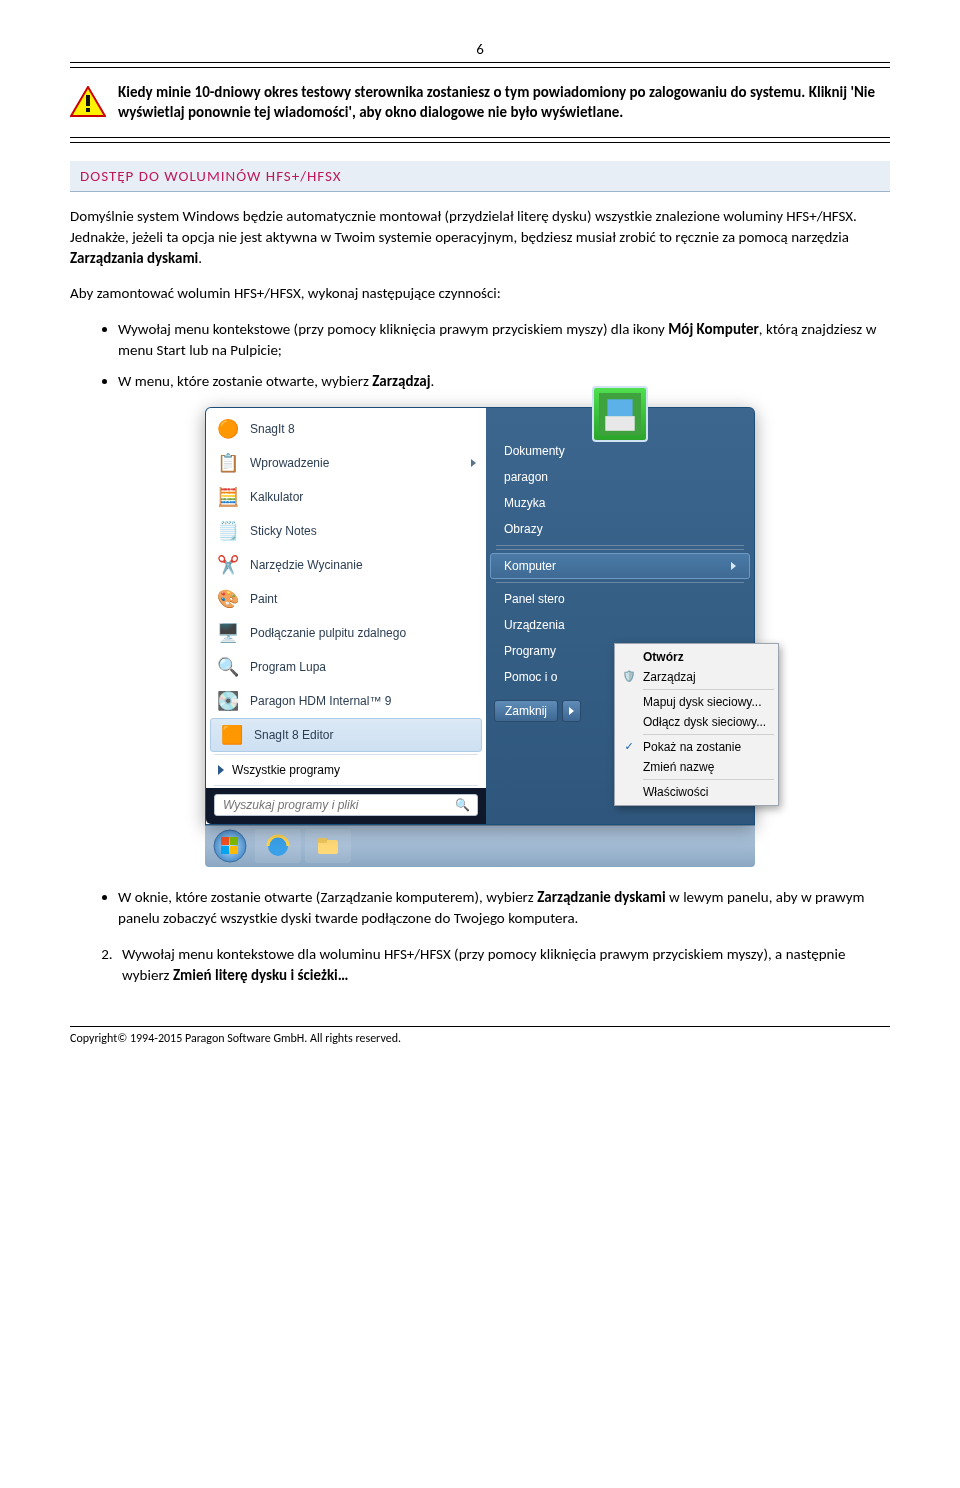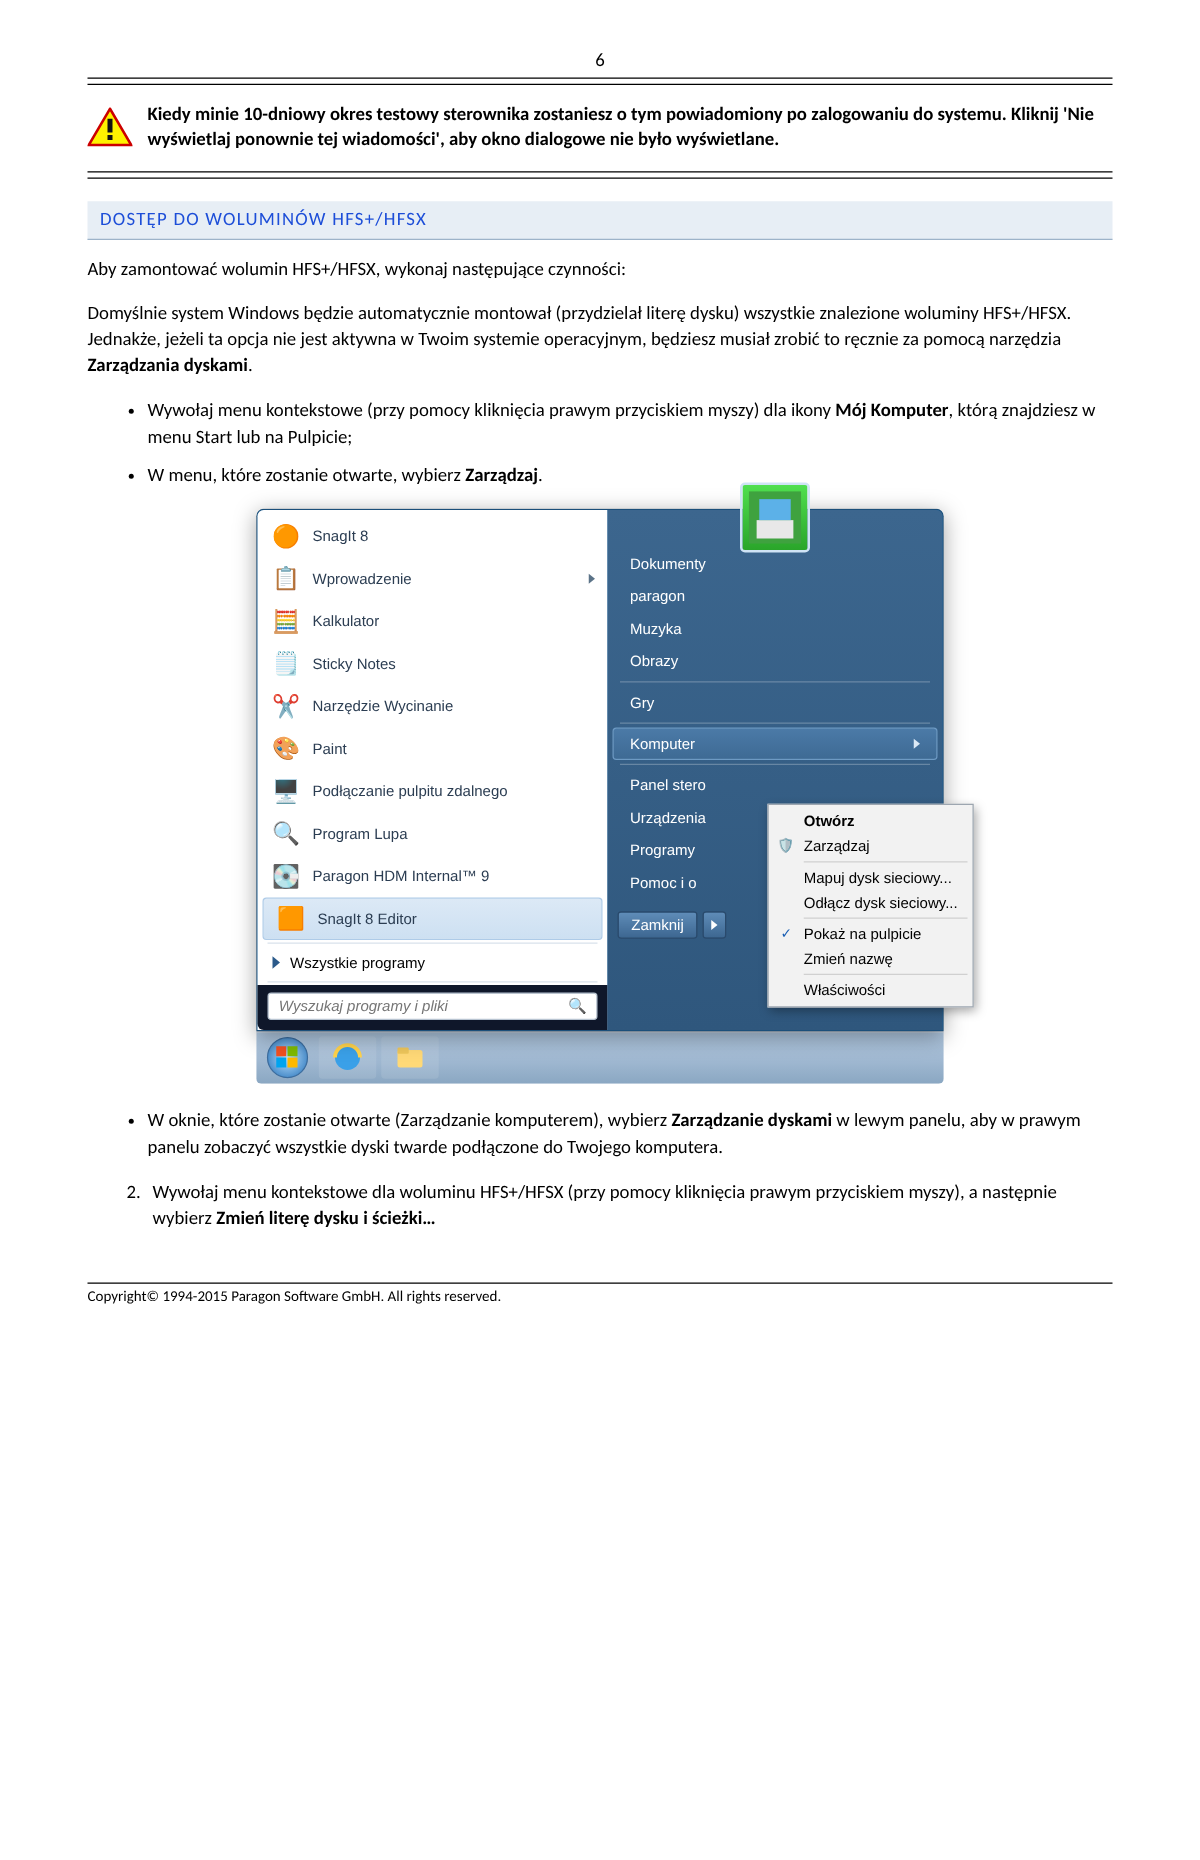--- a/index.html
+++ b/index.html
@@ -35,21 +35,21 @@
     font-weight: bold;
     font-size: 15px;
     line-height: 1.35;
   }
   .section-header {
     background: #e7eef5;
     border-bottom: 1px solid #9db3c9;
     padding: 6px 10px;
     margin: 18px 0 14px 0;
     font-size: 15px;
-    color: #1d4ed8;
+    color: #be185d;
     letter-spacing: 1px;
   }
   .body-text {
     font-size: 15px;
     line-height: 1.4;
     margin: 10px 0 14px 0;
   }
   ol { font-size: 15px; line-height: 1.4; padding-left: 46px; }
   ol > li { margin-bottom: 8px; padding-left: 6px; }
   ul.bullets { list-style: disc; padding-left: 48px; font-size: 15px; line-height:1.4;}
@@ -224,25 +224,25 @@
       </svg>
     </div>
     <div class="callout-text">Kiedy minie 10-dniowy okres testowy sterownika zostaniesz o tym powiadomiony po zalogowaniu do systemu. Kliknij 'Nie wyświetlaj ponownie tej wiadomości', aby okno dialogowe nie było wyświetlane.</div>
   </div>
 
   <div class="hr"></div>
   <div class="hr"></div>
 
   <div class="section-header">DOSTĘP DO WOLUMINÓW HFS+/HFSX</div>
 
-  <div class="body-text">Aby zamontować wolumin HFS+/HFSX, wykonaj następujące czynności:</div>
-
   <div class="body-text">
     <span>Domyślnie system Windows będzie automatycznie montował (przydzielał literę dysku) wszystkie znalezione woluminy HFS+/HFSX. Jednakże, jeżeli ta opcja nie jest aktywna w Twoim systemie operacyjnym, będziesz musiał zrobić to ręcznie za pomocą narzędzia </span><span class="b">Zarządzania dyskami</span><span>.</span>
   </div>
+
+  <div class="body-text">Aby zamontować wolumin HFS+/HFSX, wykonaj następujące czynności:</div>
 
 
   <ul class="bullets">
     <li>
       <span>Wywołaj menu kontekstowe (przy pomocy kliknięcia prawym przyciskiem myszy) dla ikony </span><span class="b">Mój Komputer</span><span>, którą znajdziesz w menu Start lub na Pulpicie;</span>
     </li>
     <li>
       <span>W menu, które zostanie otwarte, wybierz </span><span class="b">Zarządzaj</span><span>.</span>
     </li>
   </ul>
@@ -310,21 +310,20 @@
               <rect width="40" height="40" fill="#3fa23f"></rect>
               <rect x="6" y="22" width="28" height="14" fill="#e8e8e8"></rect>
               <rect x="8" y="6" width="24" height="16" fill="#5cb1e8"></rect>
             </svg>
         </div>
         <div class="sm-rlink">Dokumenty</div>
         <div class="sm-rlink">paragon</div>
         <div class="sm-rlink">Muzyka</div>
         <div class="sm-rlink">Obrazy</div>
         <div class="sm-rsep"></div>
-        <div class="sm-rlink">Gry</div>
         <div class="sm-rsep"></div>
         <div class="sm-rlink hover">
             <span>Komputer</span>
             <span class="tri2"></span>
           </div>
         <div class="sm-rsep"></div>
         <div class="sm-rlink">Panel stero</div>
         <div class="sm-rlink">Urządzenia</div>
         <div class="sm-rlink">Programy</div>
         <div class="sm-rlink">Pomoc i o</div>
@@ -336,21 +335,21 @@
         </div>
       </div>
 
       <div class="contextmenu">
         <div class="cm-item bold">Otwórz</div>
         <div class="cm-item"><span class="cm-ico">🛡️</span><span>Zarządzaj</span></div>
         <div class="cm-sep"></div>
         <div class="cm-item">Mapuj dysk sieciowy...</div>
         <div class="cm-item">Odłącz dysk sieciowy...</div>
         <div class="cm-sep"></div>
-        <div class="cm-item"><span class="cm-ico chk">✓</span><span>Pokaż na pulpicie</span></div>
+        <div class="cm-item"><span class="cm-ico chk">✓</span><span>Pokaż na zostanie</span></div>
         <div class="cm-item">Zmień nazwę</div>
         <div class="cm-sep"></div>
         <div class="cm-item">Właściwości</div>
       </div>
     </div>
 
     <div class="taskbar">
       <div class="tb-start">
         <svg viewBox="0 0 34 34">
             <circle cx="17" cy="17" r="16" fill="url(#g1)" stroke="#3d6d9e"></circle>

